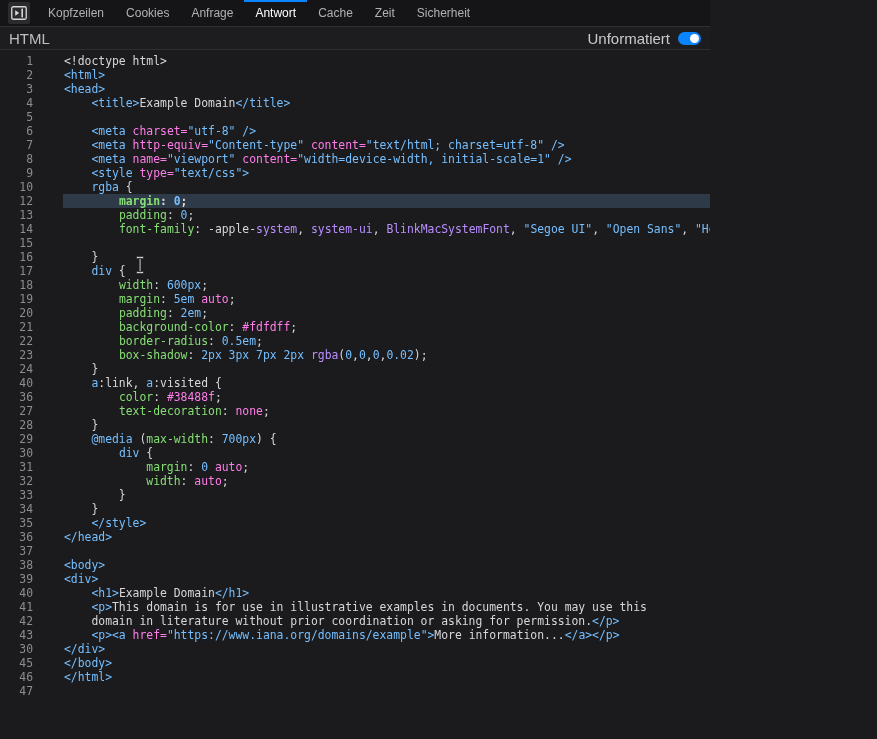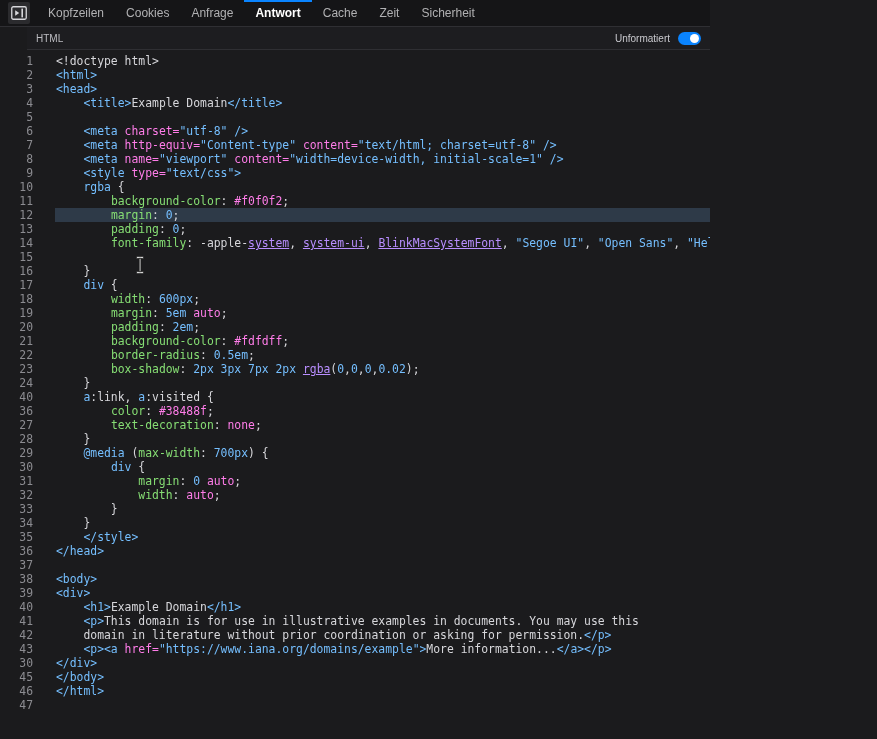--- a/index.html
+++ b/index.html
@@ -4,42 +4,42 @@
 <style>
   html,body{margin:0;padding:0;width:877px;height:739px;overflow:hidden;background:#1b1b1d;}
   *{box-sizing:border-box;}
   .app{width:710px;height:739px;display:flex;flex-direction:column;font-family:"Liberation Sans",sans-serif;}
 
   
   .tabbar{height:27px;flex:none;display:flex;align-items:stretch;background:var(--tabbar-bg,#151517);border-bottom:1px solid #2f2f33;}
   .icon-btn{width:22px;height:22px;margin:2px 7px 2px 8px;align-self:center;background:#2b2b2e;border:none;border-radius:2px;display:flex;align-items:center;justify-content:center;padding:0;cursor:pointer;}
   #tabs{display:flex;align-items:stretch;}
   .tab{display:flex;align-items:center;padding:0 11px;font-size:12px;color:#b1b1b3;position:relative;cursor:default;white-space:nowrap;}
-  .tab.active{color:#ffffff;font-weight:700;}
+  .tab.active{color:#ffffff;font-weight:400;}
   .tab.active::before{content:"";position:absolute;top:0;left:0;right:0;height:2px;background:var(--accent,#0a84ff);}
 
   
-  .toolbar{height:23px;flex:none;display:flex;align-items:center;background:var(--toolbar-bg,#1d1d20);border-bottom:1px solid #2f2f33;font-size:10px;padding:0 9px;margin-left:27px;}
+  .toolbar{height:23px;flex:none;display:flex;align-items:center;background:var(--toolbar-bg,#1d1d20);border-bottom:1px solid #2f2f33;font-size:15px;padding:0 9px;}
   .type-label{color:#bdbdc2;}
   .spacer{flex:1;}
   .raw-label{color:#c9c9ce;margin-right:8px;}
   .toggle{width:23px;height:13px;border-radius:8px;background:var(--accent,#0a84ff);position:relative;flex:none;cursor:pointer;}
   .toggle .knob{position:absolute;right:2px;top:2px;width:9px;height:9px;border-radius:50%;background:#ffffff;}
 
   
   .editor{position:relative;flex:1;background:var(--panel-bg,#1b1b1d);padding-top:4px;font-family:"DejaVu Sans Mono",monospace;font-size:11.4px;overflow:hidden;}
   .code-row{display:flex;height:14px;line-height:14px;white-space:pre;}
   .gutter{width:33px;text-align:right;color:var(--gutter,#8c8c91);flex:none;}
-  .code-text{flex:1;margin-left:22px;padding-left:1px;white-space:pre;overflow:hidden;}
-  .code-row.active .code-text{background:var(--line-highlight,#2e3a48);}
+  .code-text{flex:1;margin-left:30px;padding-left:1px;white-space:pre;overflow:hidden;}
+  .code-row.active .code-text{background:var(--line-highlight,#2e3a48);font-weight:bold;}
   .tok-d{color:var(--text,#d7d7db);}
   .tok-b{color:var(--tag-blue,#75bfff);}
   .tok-p{color:var(--attr-pink,#ff7de9);}
   .tok-g{color:var(--prop-green,#86de74);}
-  .tok-v{color:var(--ident-purple,#b98eff);text-decoration:underline;}
+  .tok-v{color:var(--ident-purple,#b98eff);}
   .cursor{position:absolute;left:134px;top:206px;pointer-events:none;}
 </style>
 </head>
 <body>
 
 <div class="app">
 
   <div class="tabbar">
     <button class="icon-btn">
       <svg width="16" height="14" viewBox="0 0 16 14">
@@ -79,21 +79,20 @@
   <div class="code-row"><span class="gutter">1</span><span class="code-text"><span class="tok-d">&lt;!doctype html&gt;</span></span></div>
       <div class="code-row"><span class="gutter">2</span><span class="code-text"><span class="tok-b">&lt;html&gt;</span></span></div>
       <div class="code-row"><span class="gutter">3</span><span class="code-text"><span class="tok-b">&lt;head&gt;</span></span></div>
       <div class="code-row"><span class="gutter">4</span><span class="code-text"><span class="tok-d">    </span><span class="tok-b">&lt;title&gt;</span><span class="tok-d">Example Domain</span><span class="tok-b">&lt;/title&gt;</span></span></div>
       <div class="code-row"><span class="gutter">5</span><span class="code-text"></span></div>
       <div class="code-row"><span class="gutter">6</span><span class="code-text"><span class="tok-d">    </span><span class="tok-b">&lt;meta </span><span class="tok-p">charset=</span><span class="tok-b">"utf-8"</span><span class="tok-d"> </span><span class="tok-b">/&gt;</span></span></div>
       <div class="code-row"><span class="gutter">7</span><span class="code-text"><span class="tok-d">    </span><span class="tok-b">&lt;meta </span><span class="tok-p">http-equiv=</span><span class="tok-b">"Content-type"</span><span class="tok-d"> </span><span class="tok-p">content=</span><span class="tok-b">"text/html; charset=utf-8"</span><span class="tok-d"> </span><span class="tok-b">/&gt;</span></span></div>
       <div class="code-row"><span class="gutter">8</span><span class="code-text"><span class="tok-d">    </span><span class="tok-b">&lt;meta </span><span class="tok-p">name=</span><span class="tok-b">"viewport"</span><span class="tok-d"> </span><span class="tok-p">content=</span><span class="tok-b">"width=device-width, initial-scale=1"</span><span class="tok-d"> </span><span class="tok-b">/&gt;</span></span></div>
       <div class="code-row"><span class="gutter">9</span><span class="code-text"><span class="tok-d">    </span><span class="tok-b">&lt;style </span><span class="tok-p">type=</span><span class="tok-b">"text/css"</span><span class="tok-b">&gt;</span></span></div>
       <div class="code-row"><span class="gutter">10</span><span class="code-text"><span class="tok-d">    </span><span class="tok-b">rgba</span><span class="tok-d"> {</span></span></div>
-      <div class="code-row"><span class="gutter">11</span><span class="code-text"><span class="tok-d">        </span><span class="tok-g">background-color</span><span class="tok-d">: </span><span class="tok-p">#f0f0f2</span><span class="tok-d">;</span></span></div>
       <div class="code-row active"><span class="gutter">12</span><span class="code-text"><span class="tok-d">        </span><span class="tok-g">margin</span><span class="tok-d">: </span><span class="tok-b">0</span><span class="tok-d">;</span></span></div>
       <div class="code-row"><span class="gutter">13</span><span class="code-text"><span class="tok-d">        </span><span class="tok-g">padding</span><span class="tok-d">: </span><span class="tok-b">0</span><span class="tok-d">;</span></span></div>
       <div class="code-row"><span class="gutter">14</span><span class="code-text"><span class="tok-d">        </span><span class="tok-g">font-family</span><span class="tok-d">: -apple-</span><span class="tok-v">system</span><span class="tok-d">, </span><span class="tok-v">system-ui</span><span class="tok-d">, </span><span class="tok-v">BlinkMacSystemFont</span><span class="tok-d">, </span><span class="tok-b">"Segoe UI"</span><span class="tok-d">, </span><span class="tok-b">"Open Sans"</span><span class="tok-d">, </span><span class="tok-b">"Helvetica Neue"</span><span class="tok-d">, </span><span class="tok-v">Helvetica</span><span class="tok-d">, </span><span class="tok-v">Arial</span></span></div>
       <div class="code-row"><span class="gutter">15</span><span class="code-text"><span class="tok-d">        </span></span></div>
       <div class="code-row"><span class="gutter">16</span><span class="code-text"><span class="tok-d">    }</span></span></div>
       <div class="code-row"><span class="gutter">17</span><span class="code-text"><span class="tok-d">    </span><span class="tok-b">div</span><span class="tok-d"> {</span></span></div>
       <div class="code-row"><span class="gutter">18</span><span class="code-text"><span class="tok-d">        </span><span class="tok-g">width</span><span class="tok-d">: </span><span class="tok-b">600px</span><span class="tok-d">;</span></span></div>
       <div class="code-row"><span class="gutter">19</span><span class="code-text"><span class="tok-d">        </span><span class="tok-g">margin</span><span class="tok-d">: </span><span class="tok-b">5em</span><span class="tok-d"> </span><span class="tok-p">auto</span><span class="tok-d">;</span></span></div>
       <div class="code-row"><span class="gutter">20</span><span class="code-text"><span class="tok-d">        </span><span class="tok-g">padding</span><span class="tok-d">: </span><span class="tok-b">2em</span><span class="tok-d">;</span></span></div>
       <div class="code-row"><span class="gutter">21</span><span class="code-text"><span class="tok-d">        </span><span class="tok-g">background-color</span><span class="tok-d">: </span><span class="tok-p">#fdfdff</span><span class="tok-d">;</span></span></div>

